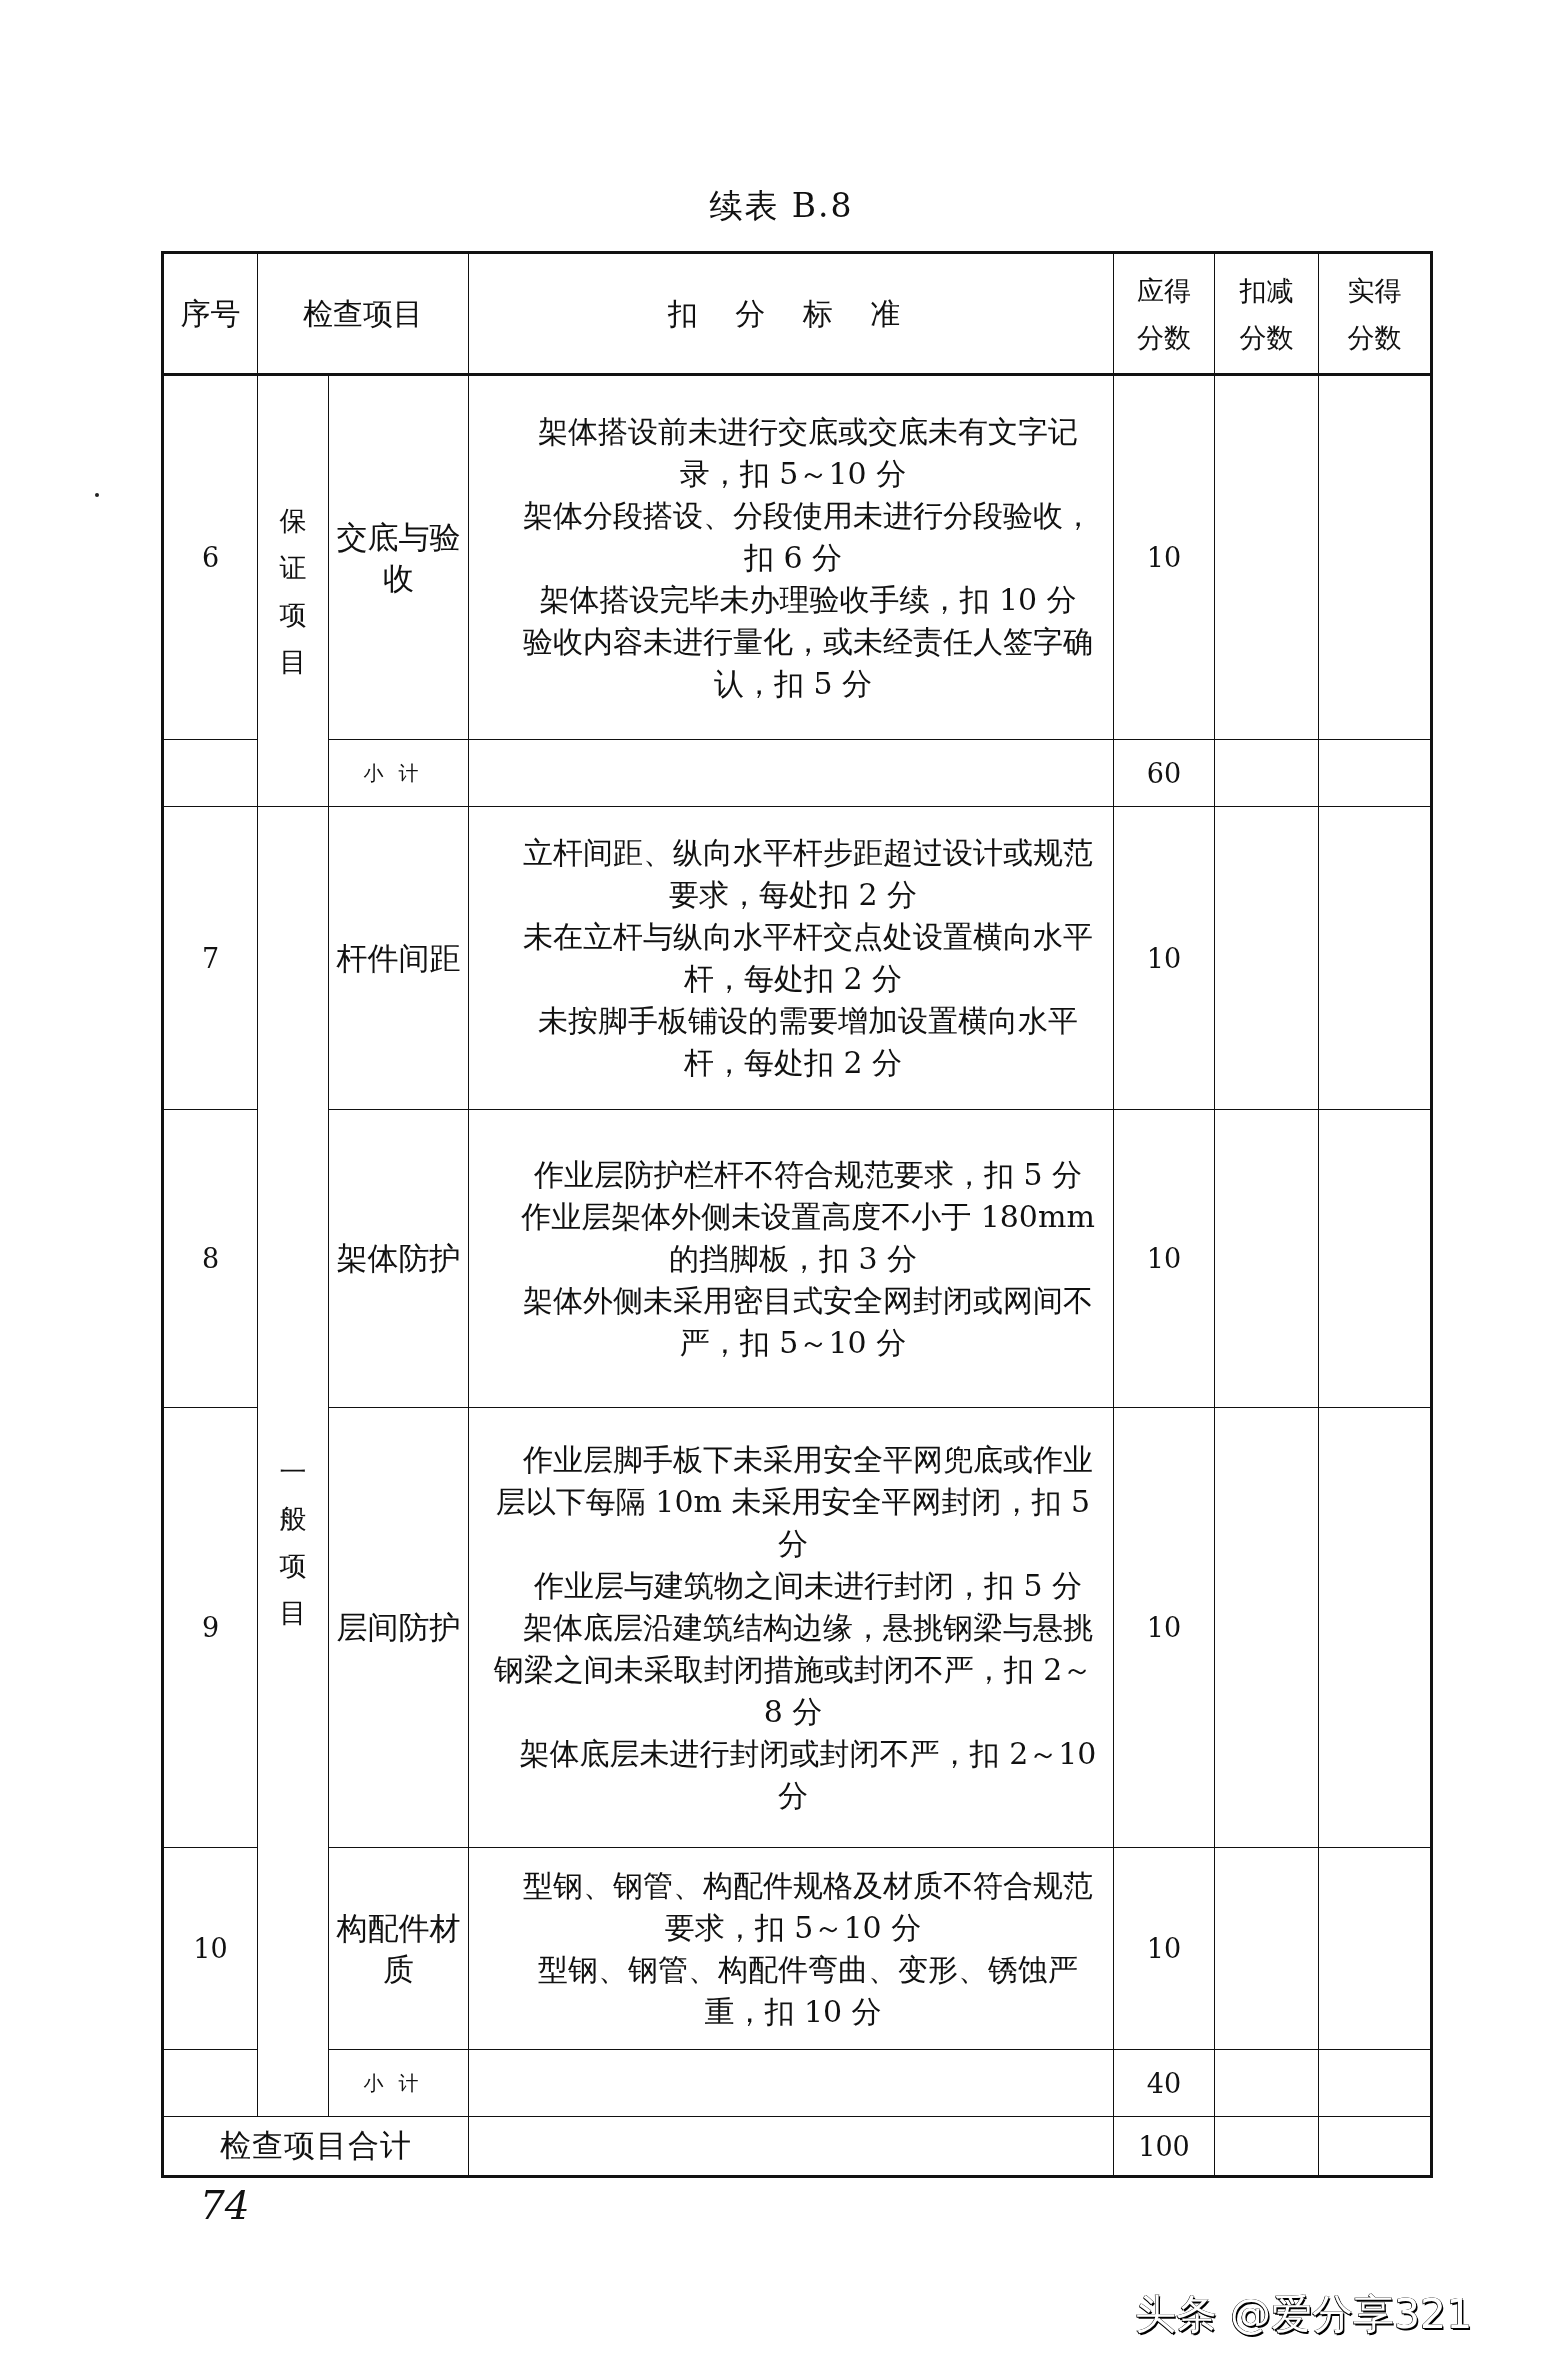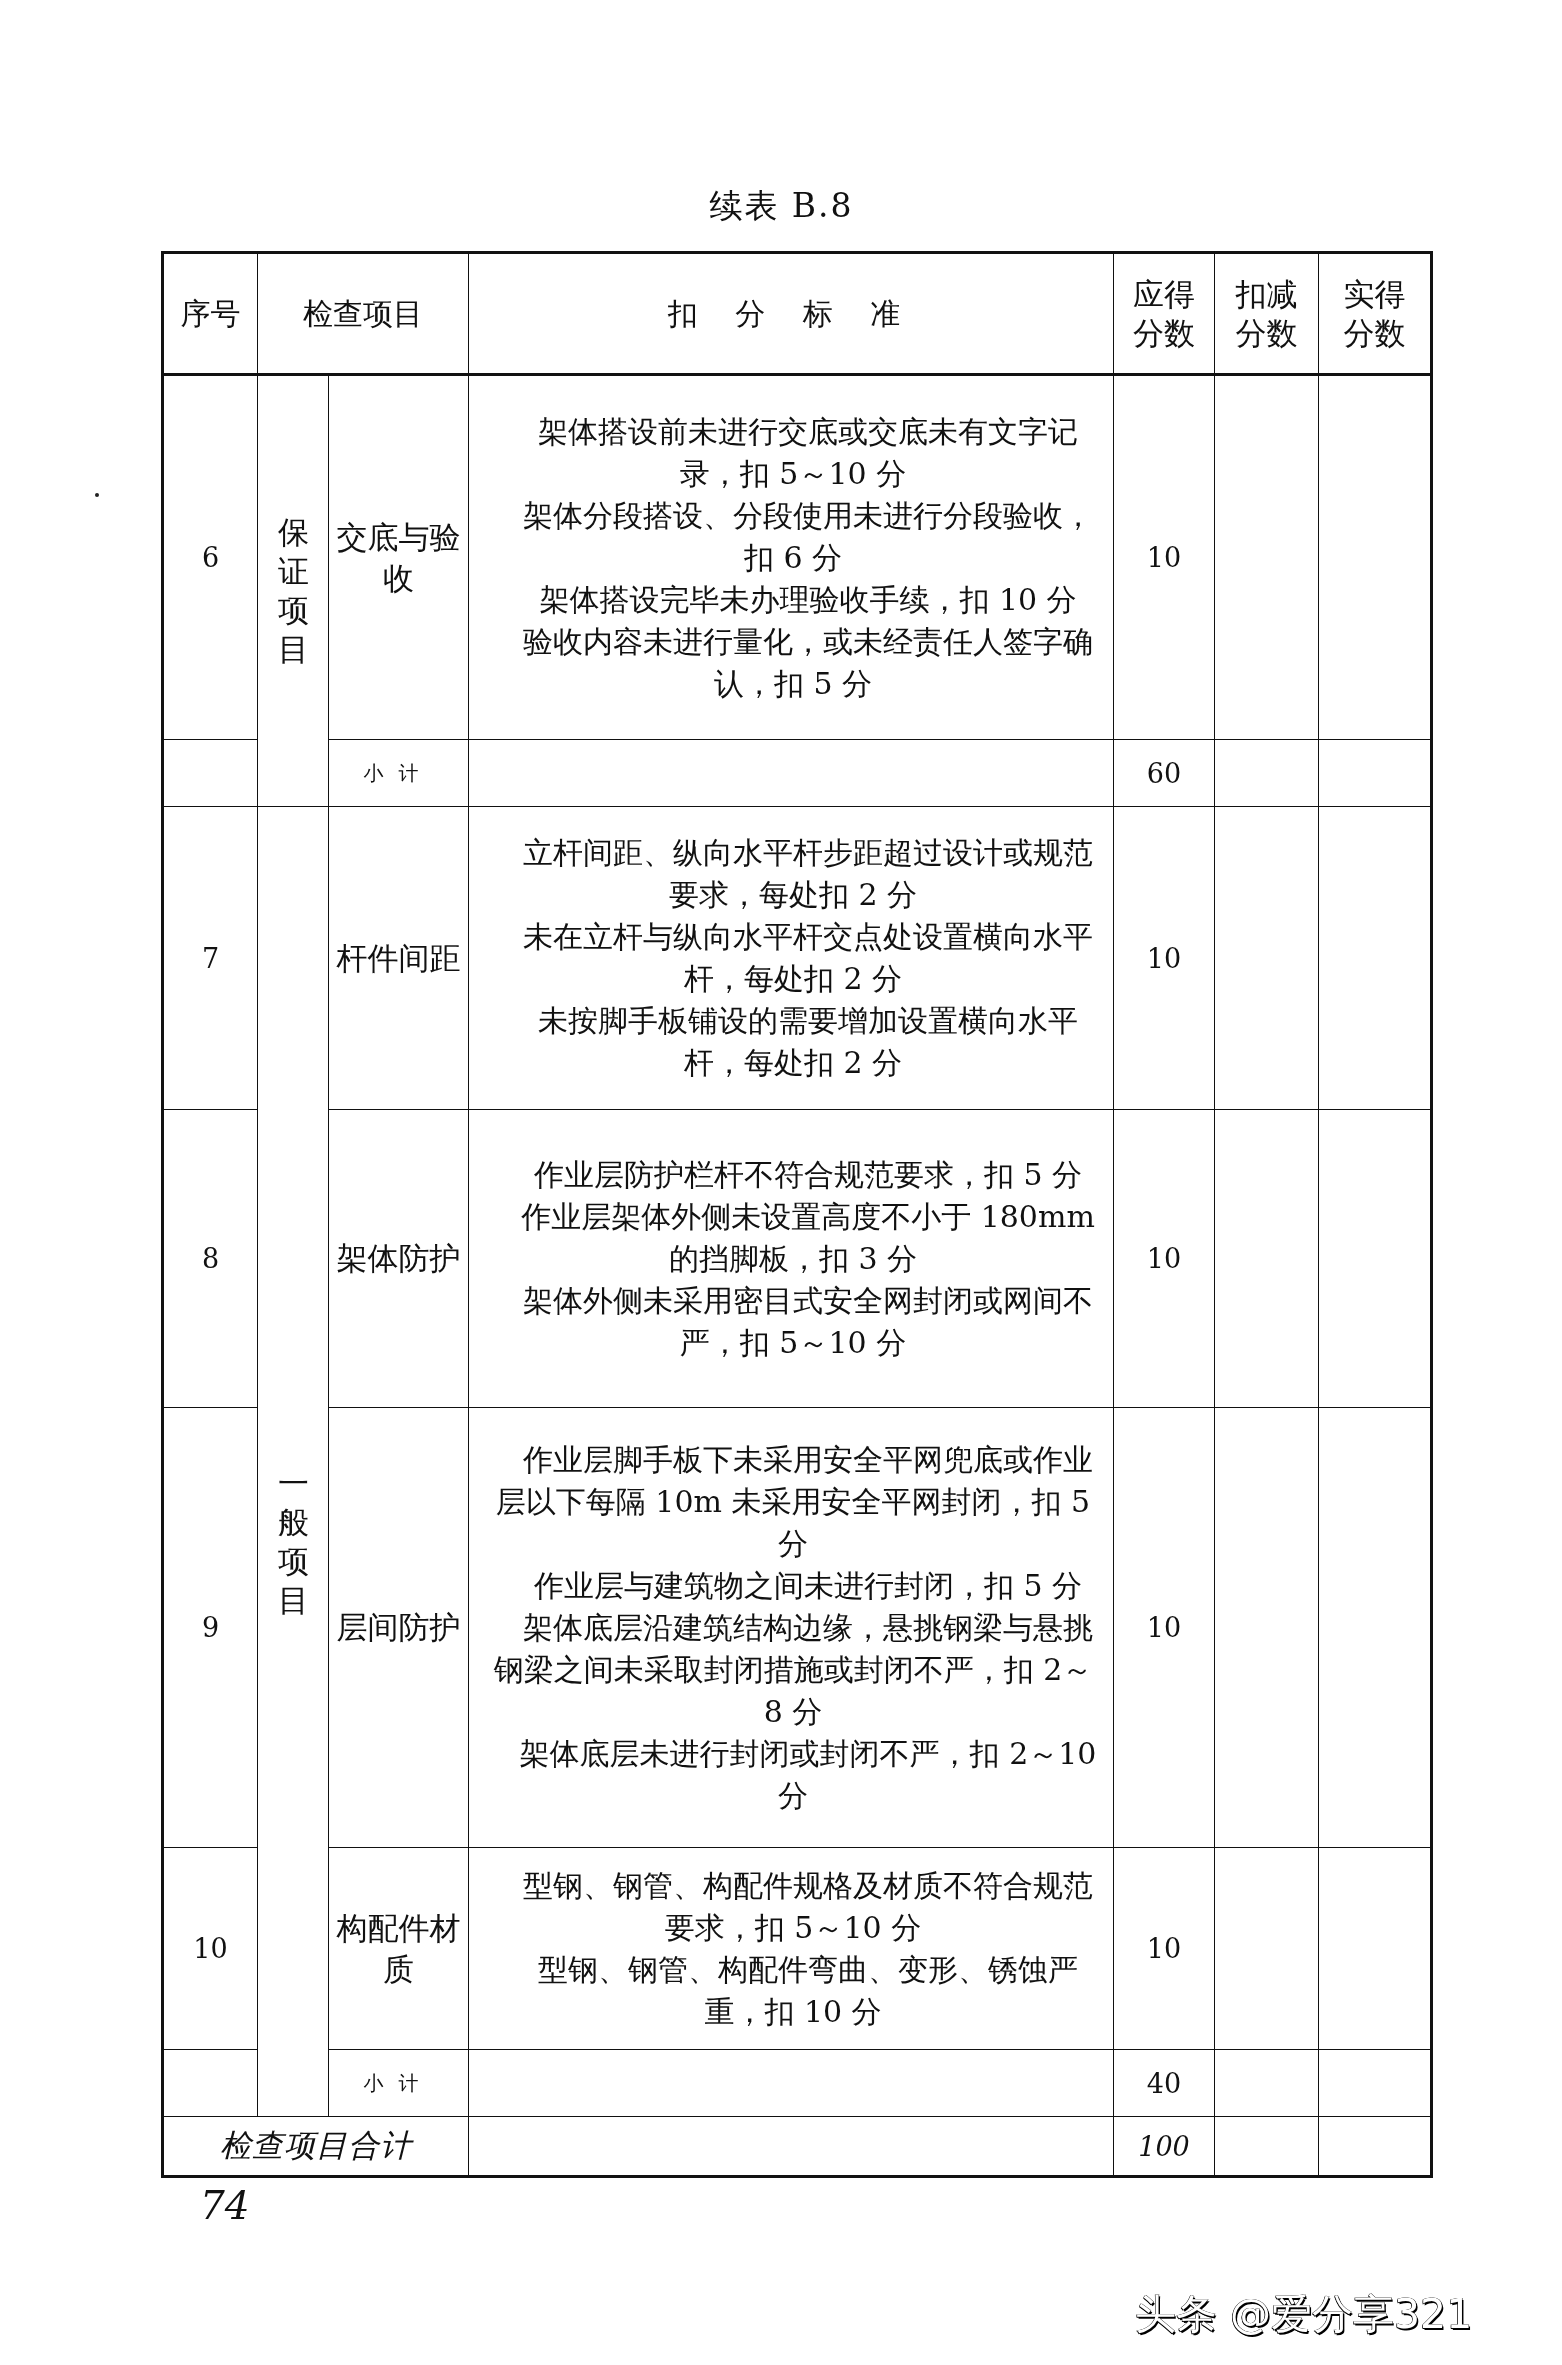--- a/index.html
+++ b/index.html
@@ -16,30 +16,30 @@
     border-collapse: collapse; table-layout: fixed;
     border: 3.5px solid #111;
   }
   table.score td, table.score th {
     border: 1.5px solid #111; padding: 0; vertical-align: middle; text-align: center;
     font-weight: normal;
   }
   table.score thead th { border-bottom: 3px solid #111; font-size: 30px; line-height: 46px; }
   .hdr-wide { letter-spacing: 14px; }
   .num { font-family: "DejaVu Serif", serif; font-size: 27px; }
-  .vert { font-size: 31px; line-height: 39px; width: 30px; margin: 1px auto; word-break: break-all; }
+  .vert { font-size: 27px; line-height: 47px; width: 30px; margin: 1px auto; word-break: break-all; }
   .item { font-size: 31px; line-height: 41px; padding: 0 10px; }
   .crit {
     text-align: center; font-size: 30px; line-height: 42px;
     padding: 10px 14px 10px 18px !important;
   }
   .crit p { margin: 0; text-indent: 30px; }
   .sub-label { font-size: 20px; letter-spacing: 15px; }
   .total-label { font-size: 31px; letter-spacing: 1px; }
-  .thick-top td { border-top: 3px solid #111; font-style: italic; }
+  .thick-top td { border-top: 3px solid #111; }
   .page-num {
     position: absolute; left: 200px; top: 2183px; font-size: 39px; font-style: italic;
     font-family: "DejaVu Serif", serif;
     text-align: right;
   }
   .watermark {
     position: absolute; left: 1135px; top: 2287px; font-size: 41px;
     font-family: "DejaVu Sans", sans-serif; color: #fff;
     text-shadow: 1.5px 1.5px 0 #000, -0.5px -0.5px 0 #000, 0.5px -0.5px 0 #000, -0.5px 0.5px 0 #000;
   }

